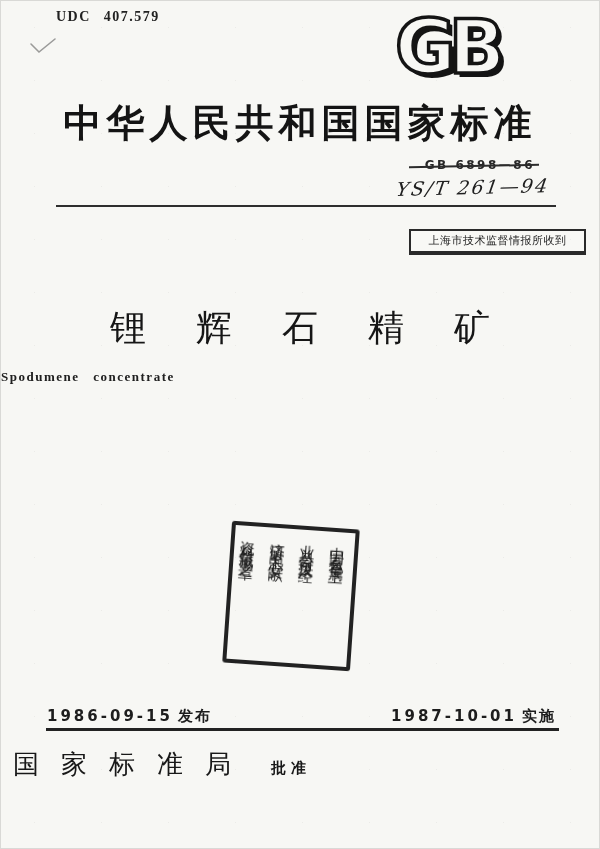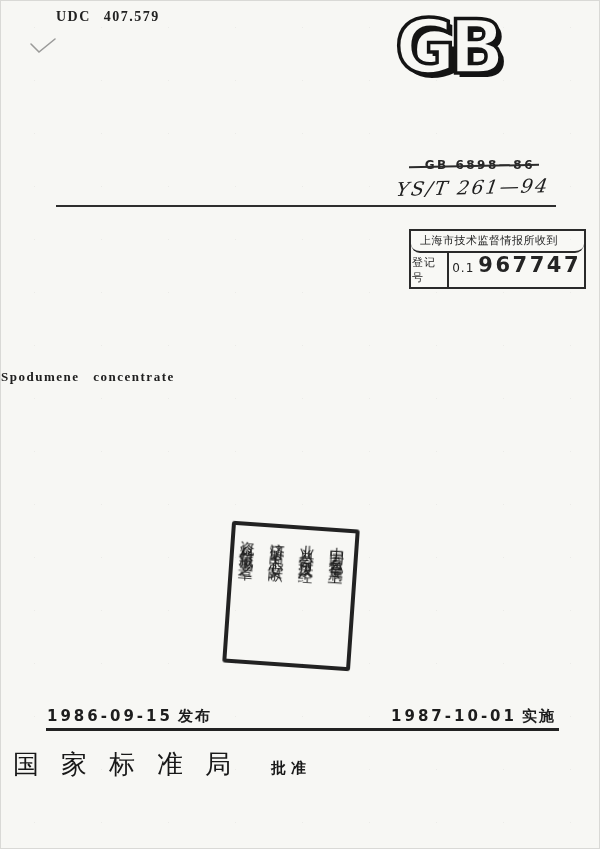--- a/index.html
+++ b/index.html
@@ -52,22 +52,22 @@
   }
   .reg-stamp{
     position:absolute;left:408px;top:228px;width:177px;
     border:2px solid #2a2a2a;box-sizing:border-box;
     color:#242424;filter:blur(0.3px);
     background:rgba(255,255,255,0.15);
   }
   .reg-stamp .row1{
     border-bottom:2px solid #2a2a2a;
     font-size:11px;letter-spacing:0.5px;line-height:18px;
-    padding:1px 9px;white-space:nowrap;overflow:hidden;
-    border-radius:9px;
+    padding:1px 2px;white-space:nowrap;overflow:hidden;
+    text-align:center;
   }
   .reg-stamp .row2{display:flex;align-items:stretch;}
   .reg-stamp .cell-label{
     width:46px;border-right:2px solid #2a2a2a;
     font-size:11px;letter-spacing:1px;
     display:flex;align-items:center;justify-content:center;
     padding:2px 1px;box-sizing:border-box;
   }
   .reg-stamp .cell-number{
     flex:1;display:flex;align-items:baseline;gap:4px;
@@ -141,37 +141,32 @@
 
   <svg class="checkmark" width="28" height="18" viewBox="0 0 28 18">
     <polyline points="2,7 10,15 26,2" fill="none" stroke="#6a6a6a" stroke-width="1.6" stroke-linecap="round"></polyline>
   </svg>
 
   <svg class="gb-logo" viewBox="0 0 185 84">
     <text x="10" y="68" font-family="DejaVu Sans, sans-serif" font-size="74" font-weight="900" letter-spacing="-7" fill="#141414">GB</text>
     <text x="6" y="64" font-family="DejaVu Sans, sans-serif" font-size="74" font-weight="900" letter-spacing="-7" fill="#f7f7f4" stroke="#141414" stroke-width="3.5">GB</text>
   </svg>
 
+  <div class="heading">中华人民共和国国家标准</div>
 
   <div class="std-no-old">GB 6898—86</div>
   <div class="std-no-new">YS/T 261—94</div>
 
   <div class="rule-top"></div>
 
   <div class="reg-stamp">
     <div class="row1">上海市技术监督情报所收到</div>
-    <div class="row2">
-      <div class="cell-label">登记号</div>
-      <div class="cell-number">
-        <span class="prefix">0.1</span>
-        <span class="number">967747</span>
-      </div>
-    </div>
   </div>
 
+  <div class="title-cn">锂辉石精矿</div>
   <div class="title-en">Spodumene concentrate</div>
 
   <div class="library-seal">
     <span>中国有色金属工</span>
     <span>业总公司技术经</span>
     <span>济研究中心文献</span>
     <span>资料馆藏书之章</span>
   </div>
 
   <div class="date-row">

